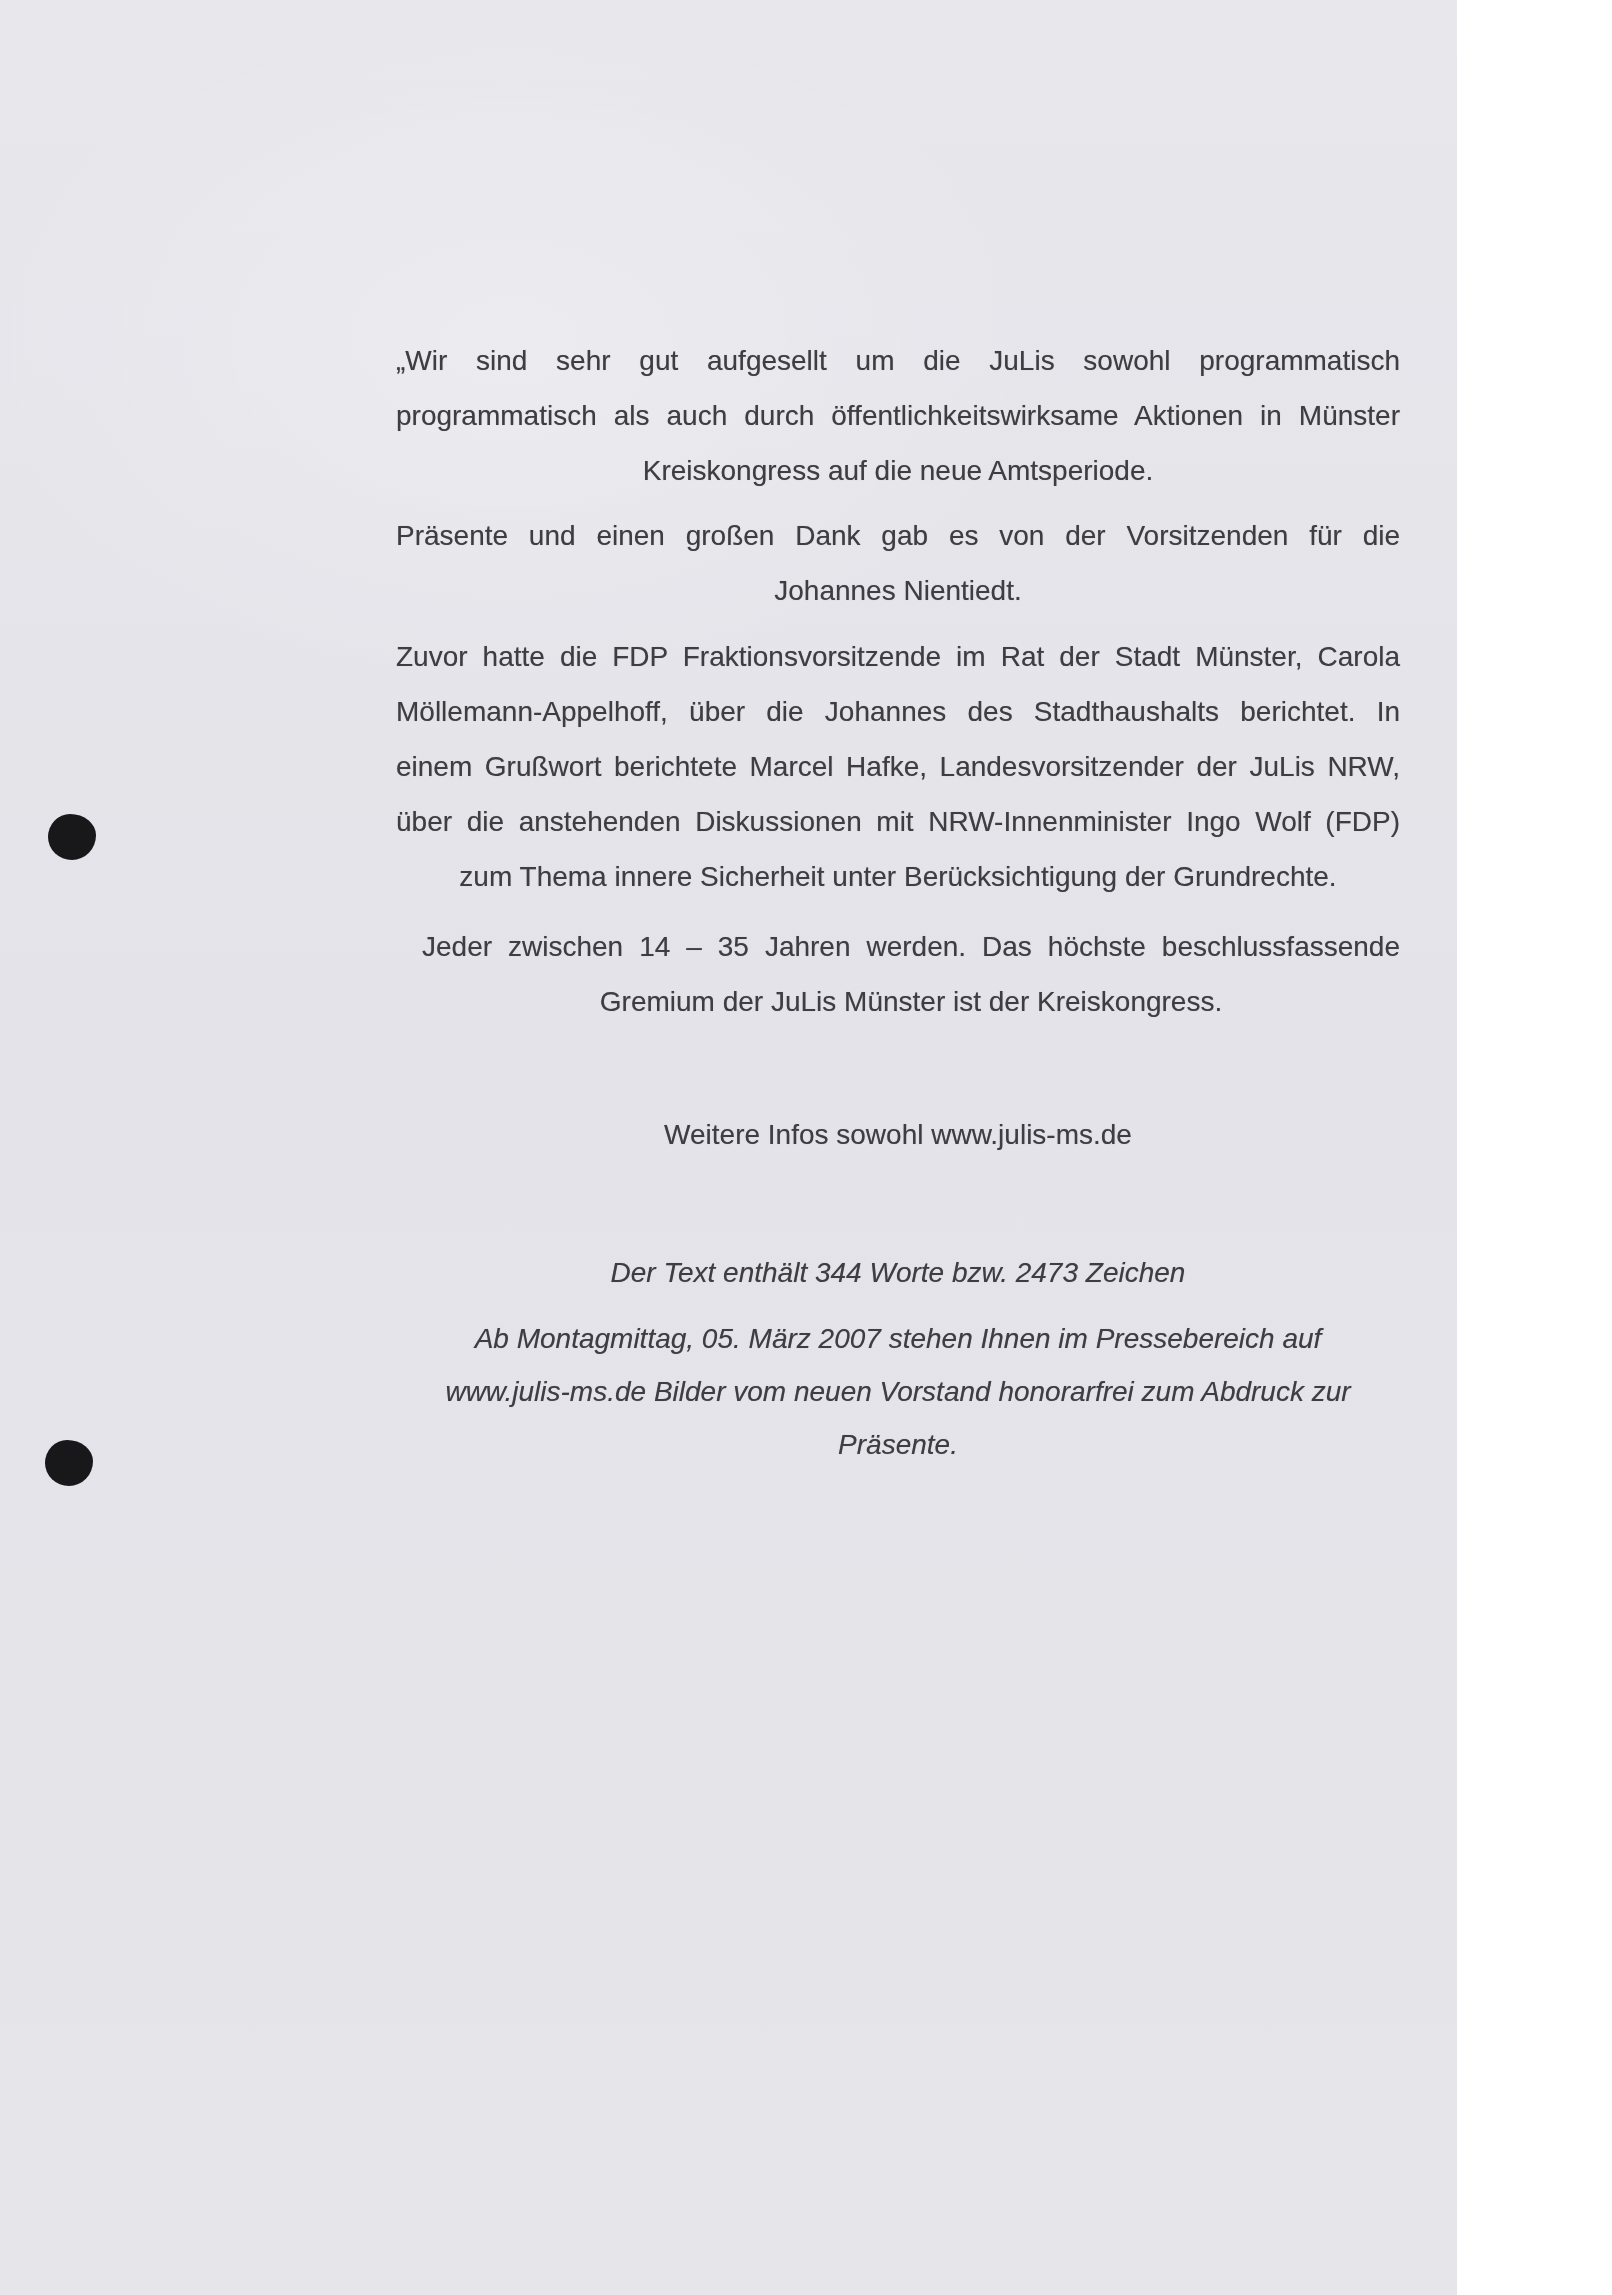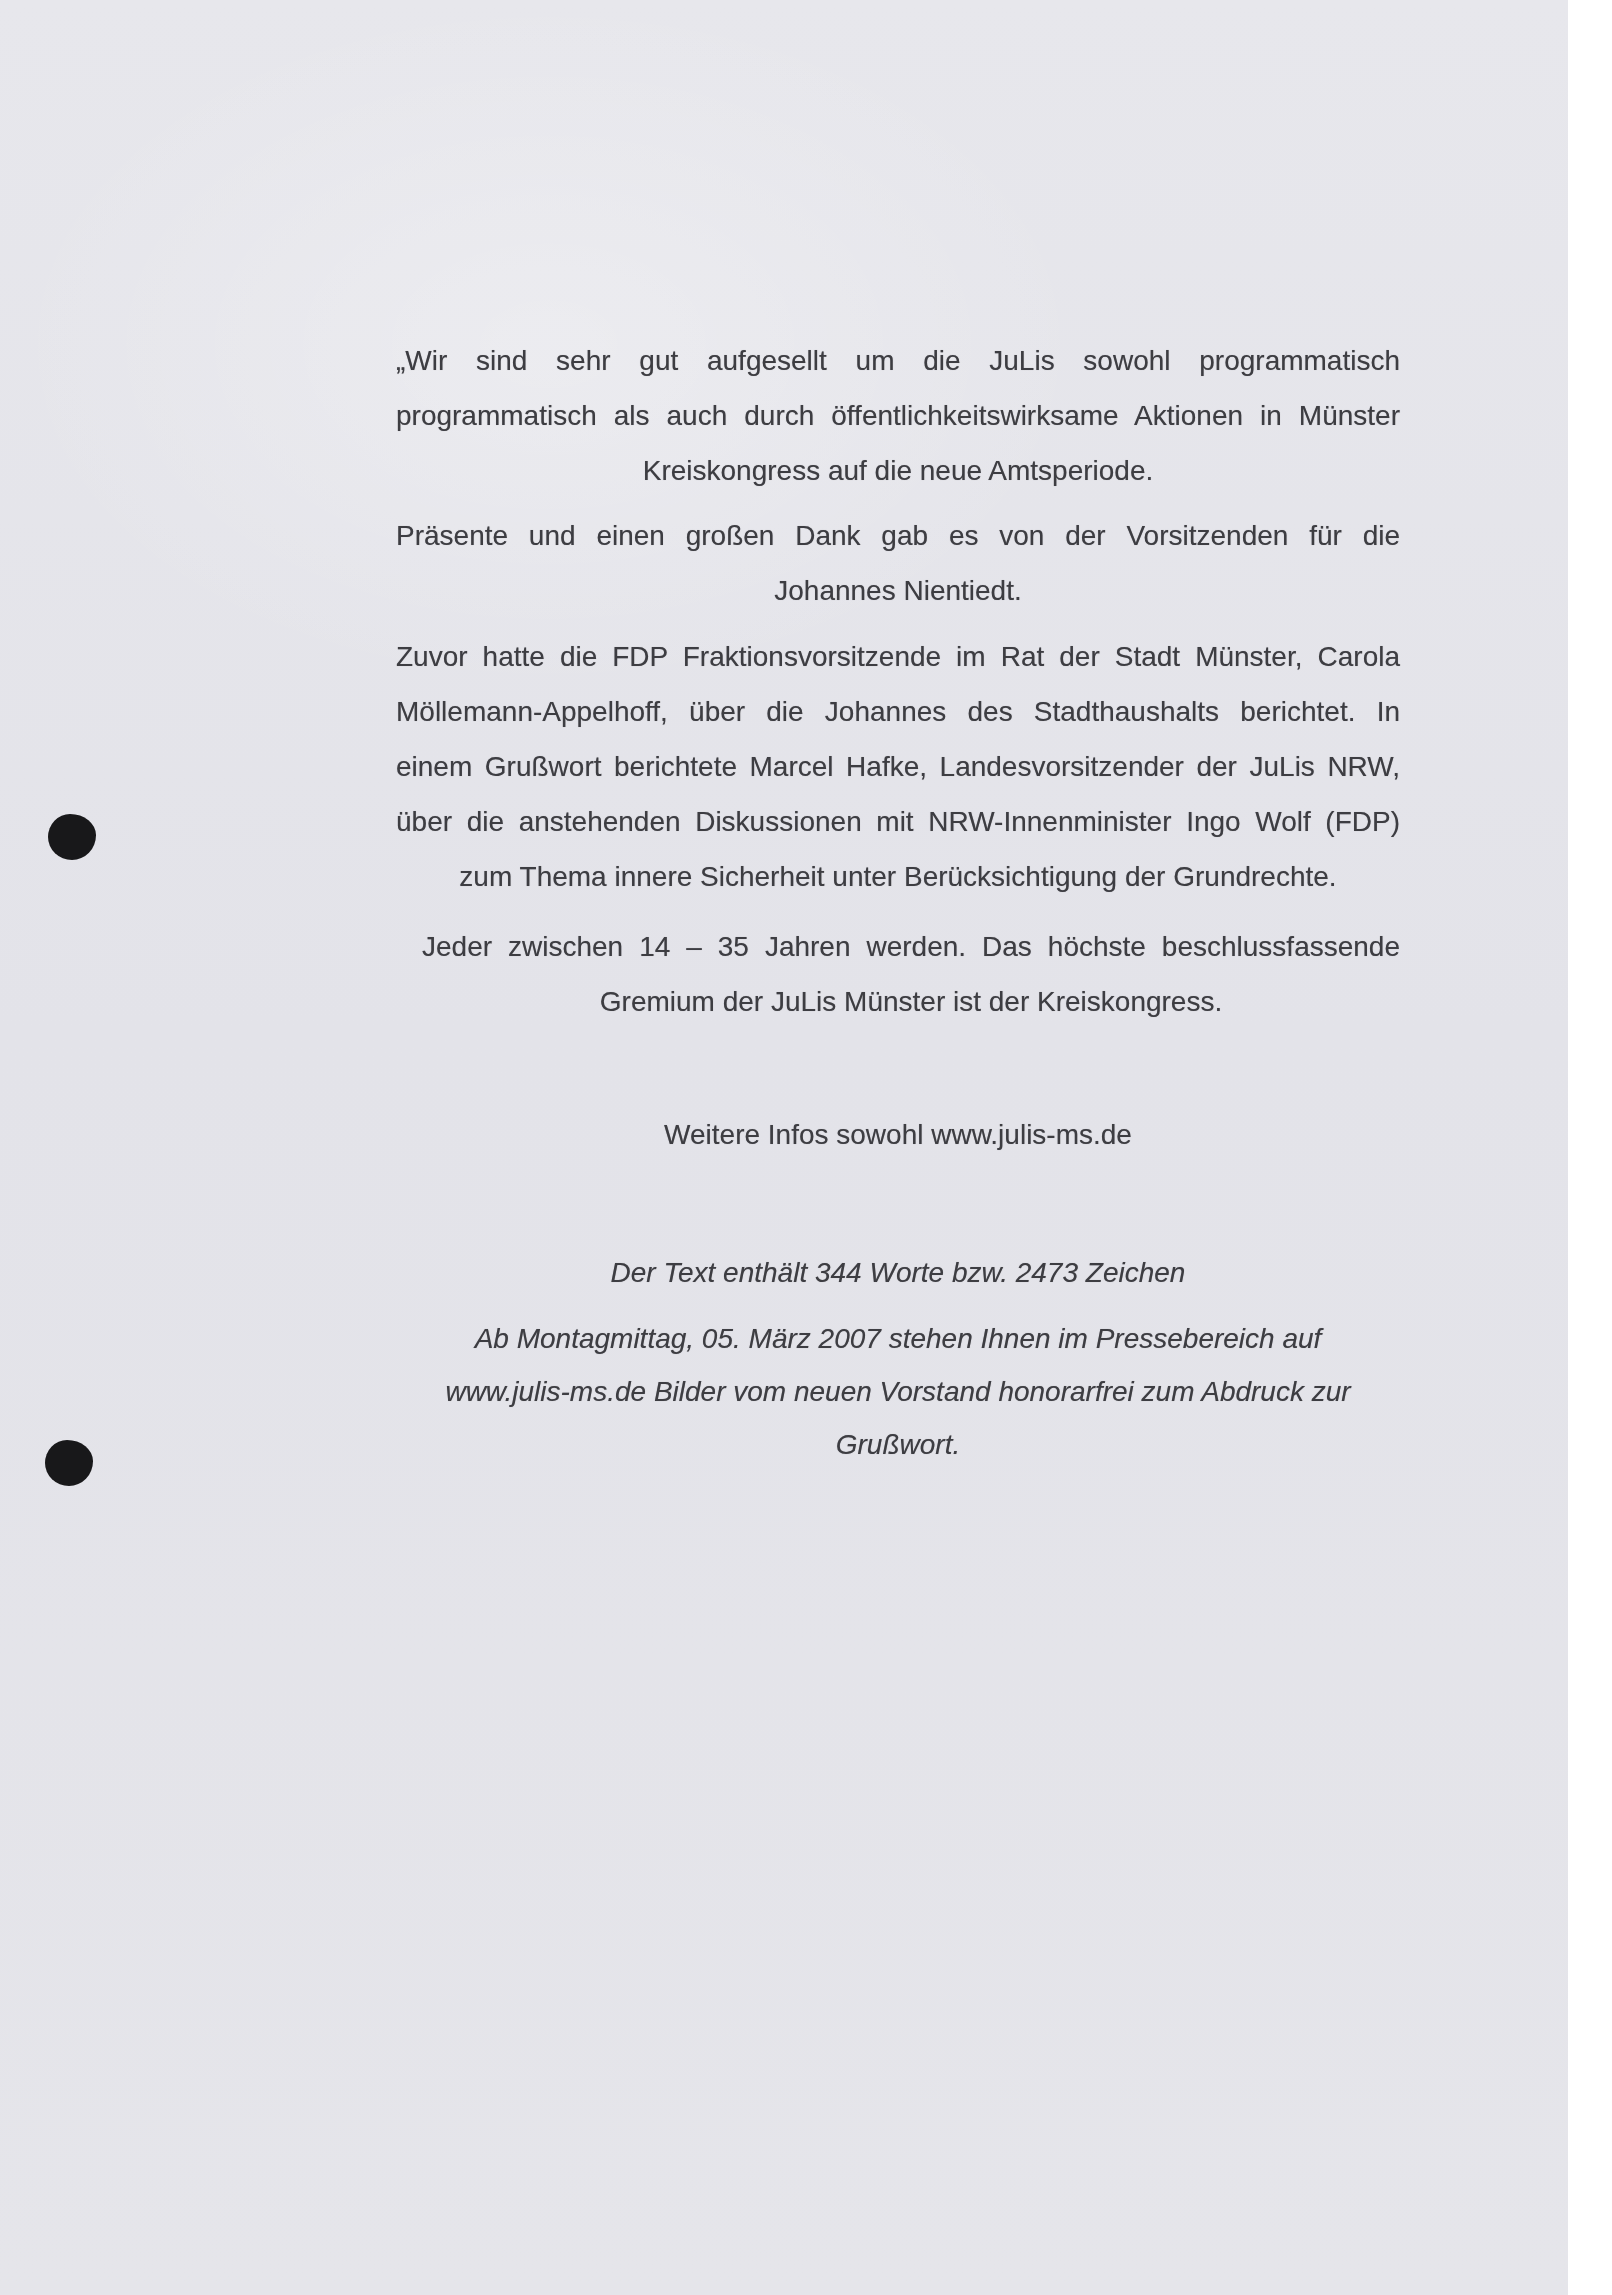--- a/index.html
+++ b/index.html
@@ -7,21 +7,21 @@
     padding: 0;
   }
   body {
     width: 1613px;
     height: 2295px;
     overflow: hidden;
     font-family: "Liberation Sans", "DejaVu Sans", sans-serif;
   }
   .sheet {
     position: relative;
-    width: 1568px;
+    width: 1457px;
     height: 2295px;
     background:
       radial-gradient(925px 594px at 35% 15%, rgba(255,255,255,0.25) 0%, rgba(255,255,255,0) 60%),
       linear-gradient(180deg, #e7e7ec 0%, #e3e3e9 45%, #e5e5ea 100%);
   }
   
   .hole {
     position: absolute;
     width: 48px;
     height: 46px;
@@ -88,17 +88,17 @@
       </div>
       <div class="para" style="margin-top: 78px;">
         <div class="line">Weitere Infos sowohl www.julis-ms.de</div>
       </div>
       <div class="para italic" style="margin-top: 84px;">
         <div class="line">Der Text enthält 344 Worte bzw. 2473 Zeichen</div>
       </div>
       <div class="para italic" style="margin-top: 13.2px;">
         <div class="line">Ab Montagmittag, 05. März 2007 stehen Ihnen im Pressebereich auf</div>
         <div class="line">www.julis-ms.de Bilder vom neuen Vorstand honorarfrei zum Abdruck zur</div>
-        <div class="line">Grußwort.</div>
+        <div class="line">Präsente.</div>
       </div>
     </main>
 </div>
 
 
 </body></html>

